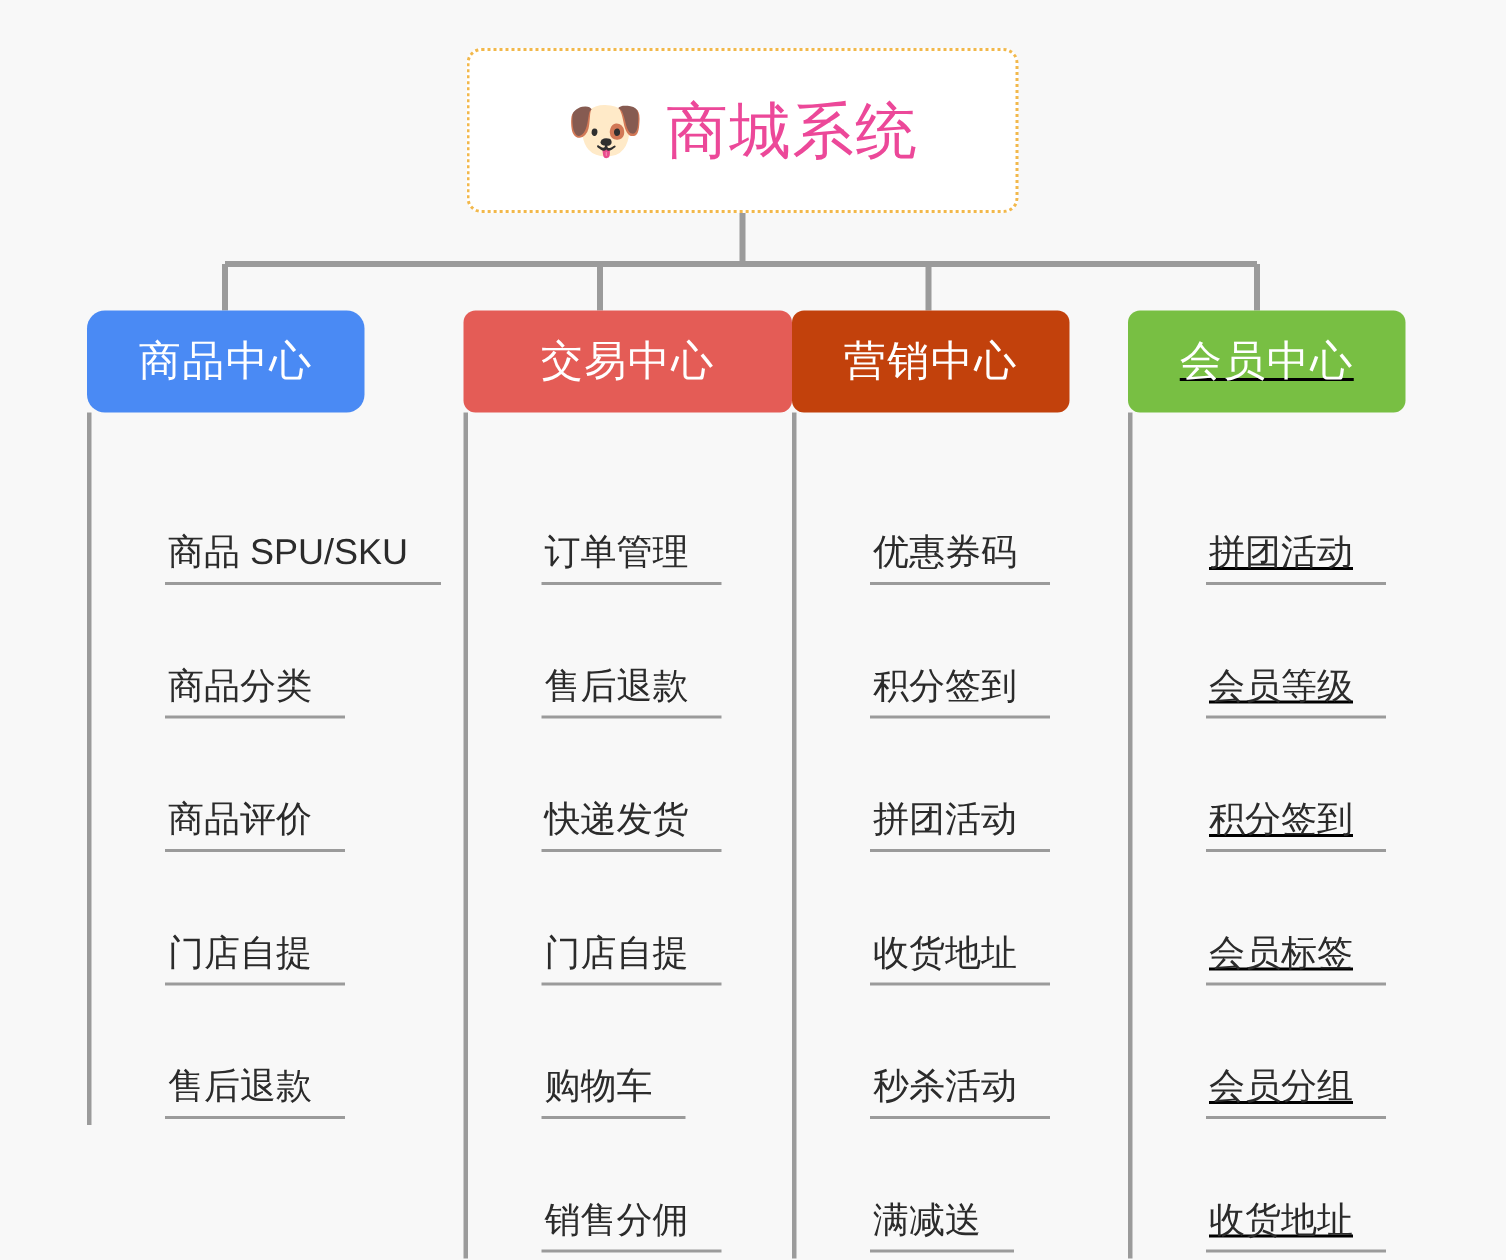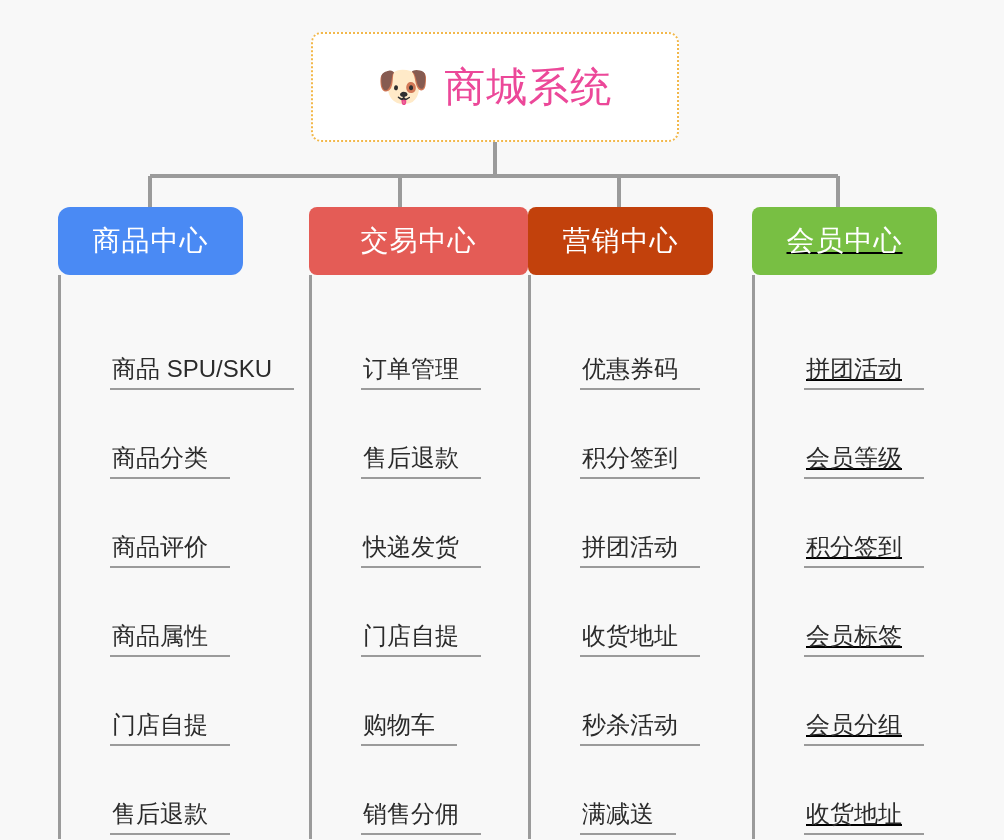--- a/index.html
+++ b/index.html
@@ -153,23 +153,20 @@
       <div class="leaf-item">
         <span class="leaf-label">商品 SPU/SKU</span>
       </div>
       <div class="leaf-item">
         <span class="leaf-label">商品分类</span>
       </div>
       <div class="leaf-item">
         <span class="leaf-label">商品评价</span>
       </div>
       <div class="leaf-item">
-        <span class="leaf-label">商品属性</span>
-      </div>
-      <div class="leaf-item">
         <span class="leaf-label">门店自提</span>
       </div>
       <div class="leaf-item">
         <span class="leaf-label">售后退款</span>
       </div>
     </div>
   </div>
 
   <div class="branch" style="left:309px; top:207px; width:220px;">
     <div class="category-box" style="width: 219px; background: rgb(228, 92, 86);">

